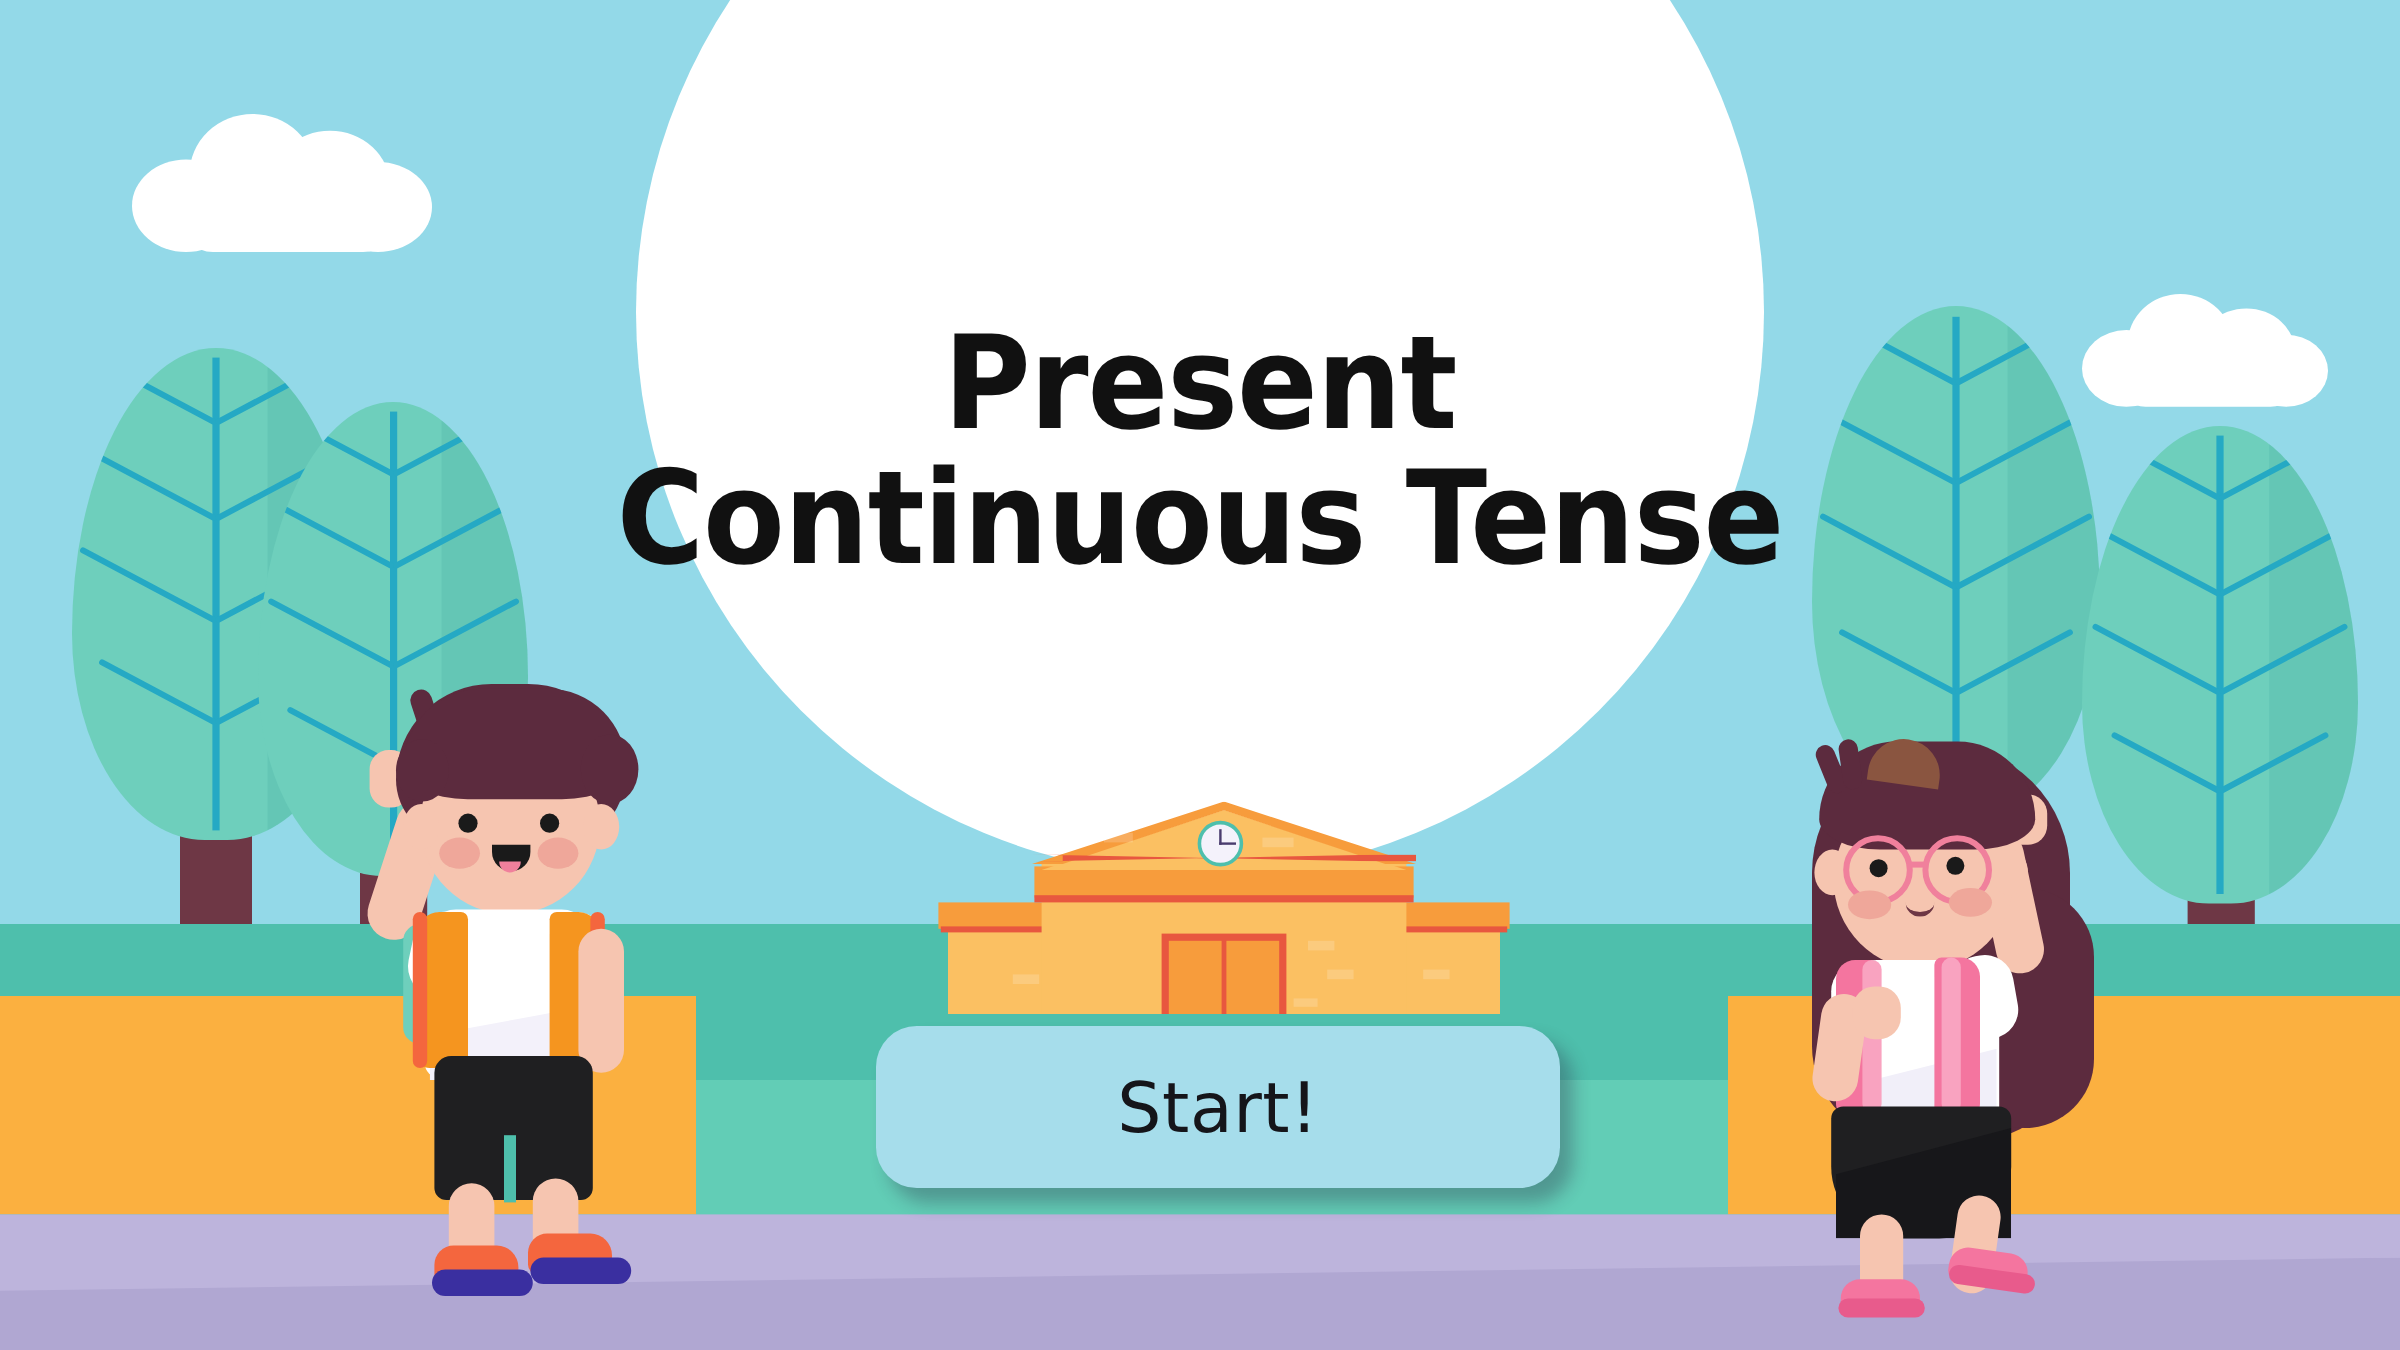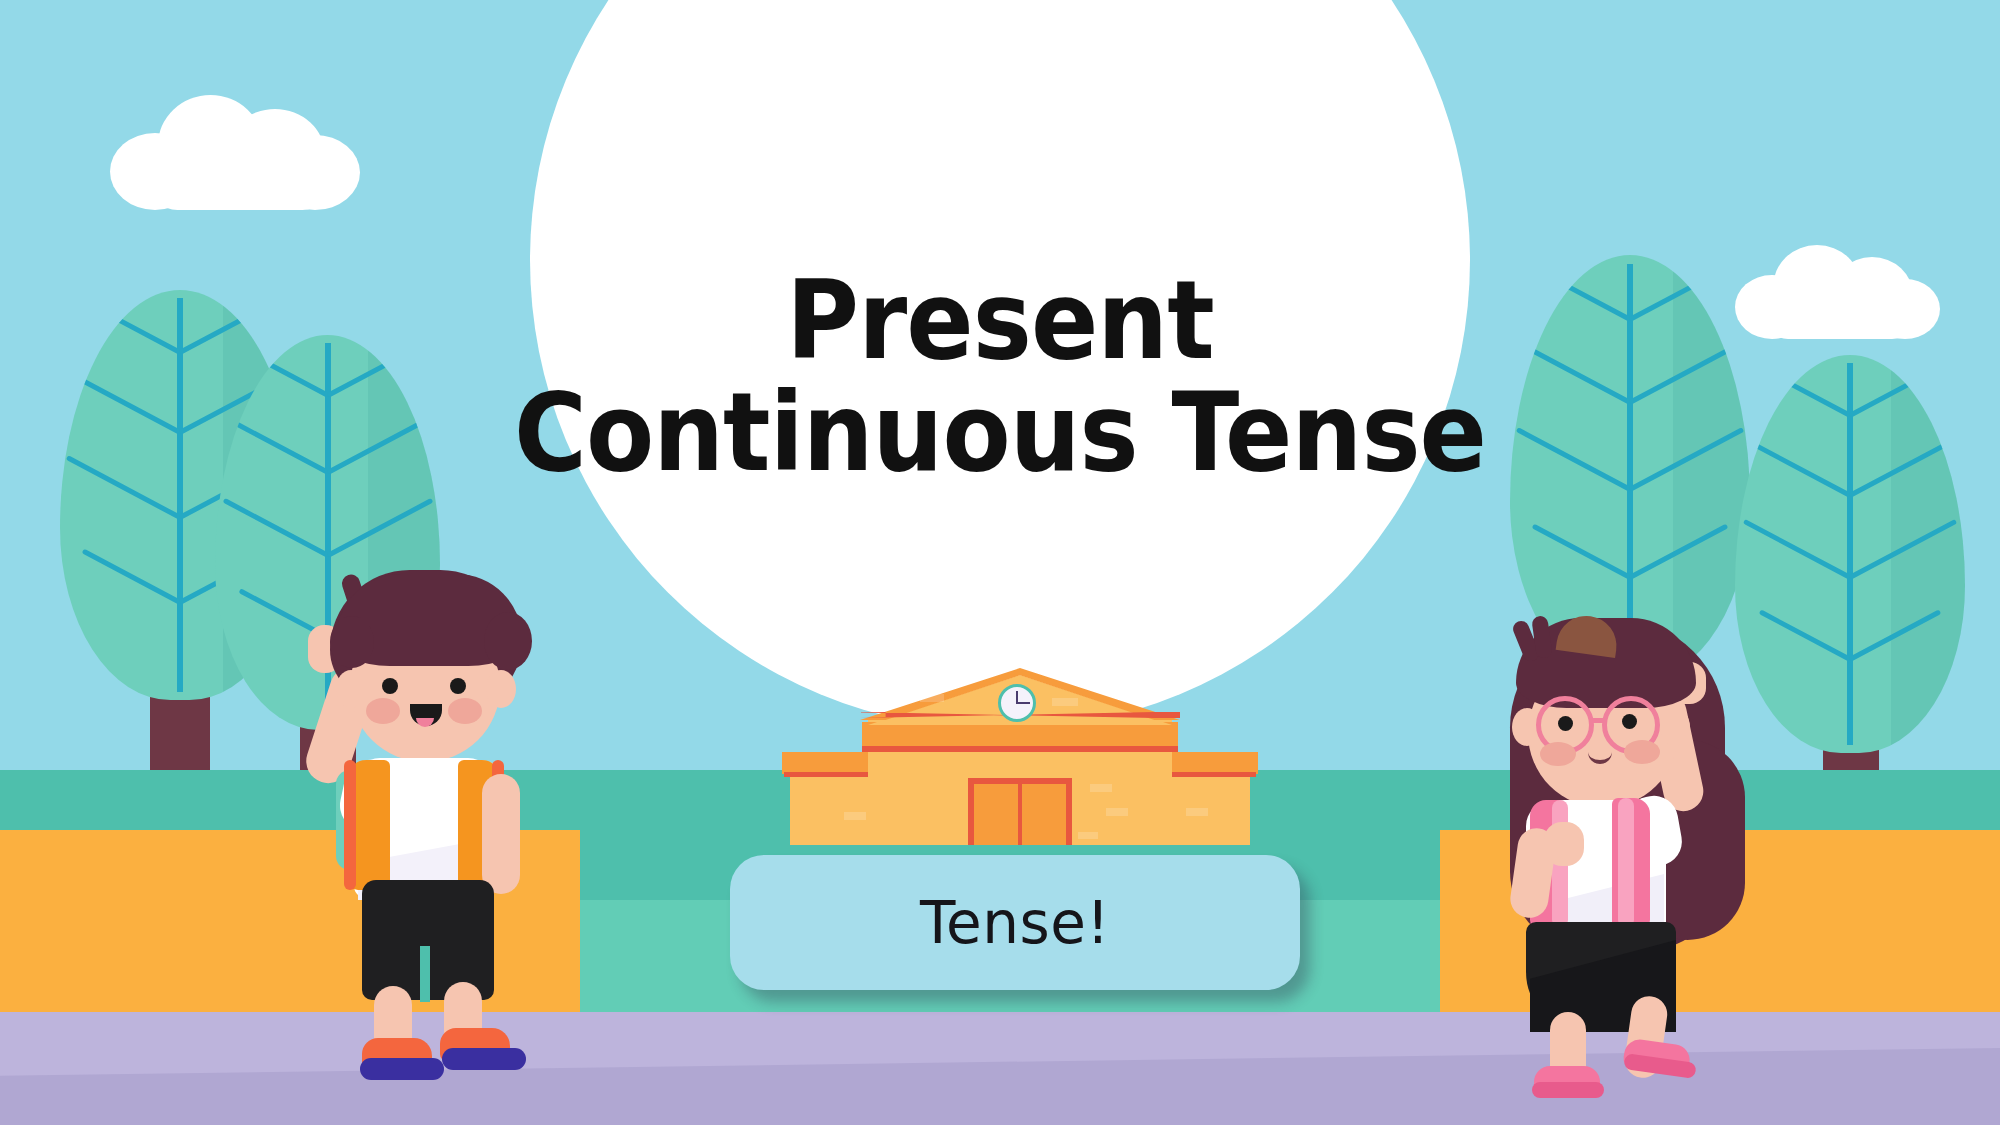--- a/index.html
+++ b/index.html
@@ -336,16 +336,16 @@
     <div style="left:124px;top:442px;width:66px;height:30px;background:#F4759F;border-radius:16px 16px 10px 10px;transform:rotate(8deg);"></div>
     <div style="left:124px;top:458px;width:72px;height:16px;background:#E85B8C;border-radius:10px;transform:rotate(8deg);"></div>
   </div>
 
   <div class="layer" id="title">
     <span class="l1">Present</span>
     <span class="l2">Continuous Tense</span>
   </div>
 
   <button class="layer" id="start-button">
-    <span>Tense!</span>
+    <span>Start!</span>
   </button>
 
 </div>
 
 </body></html>

